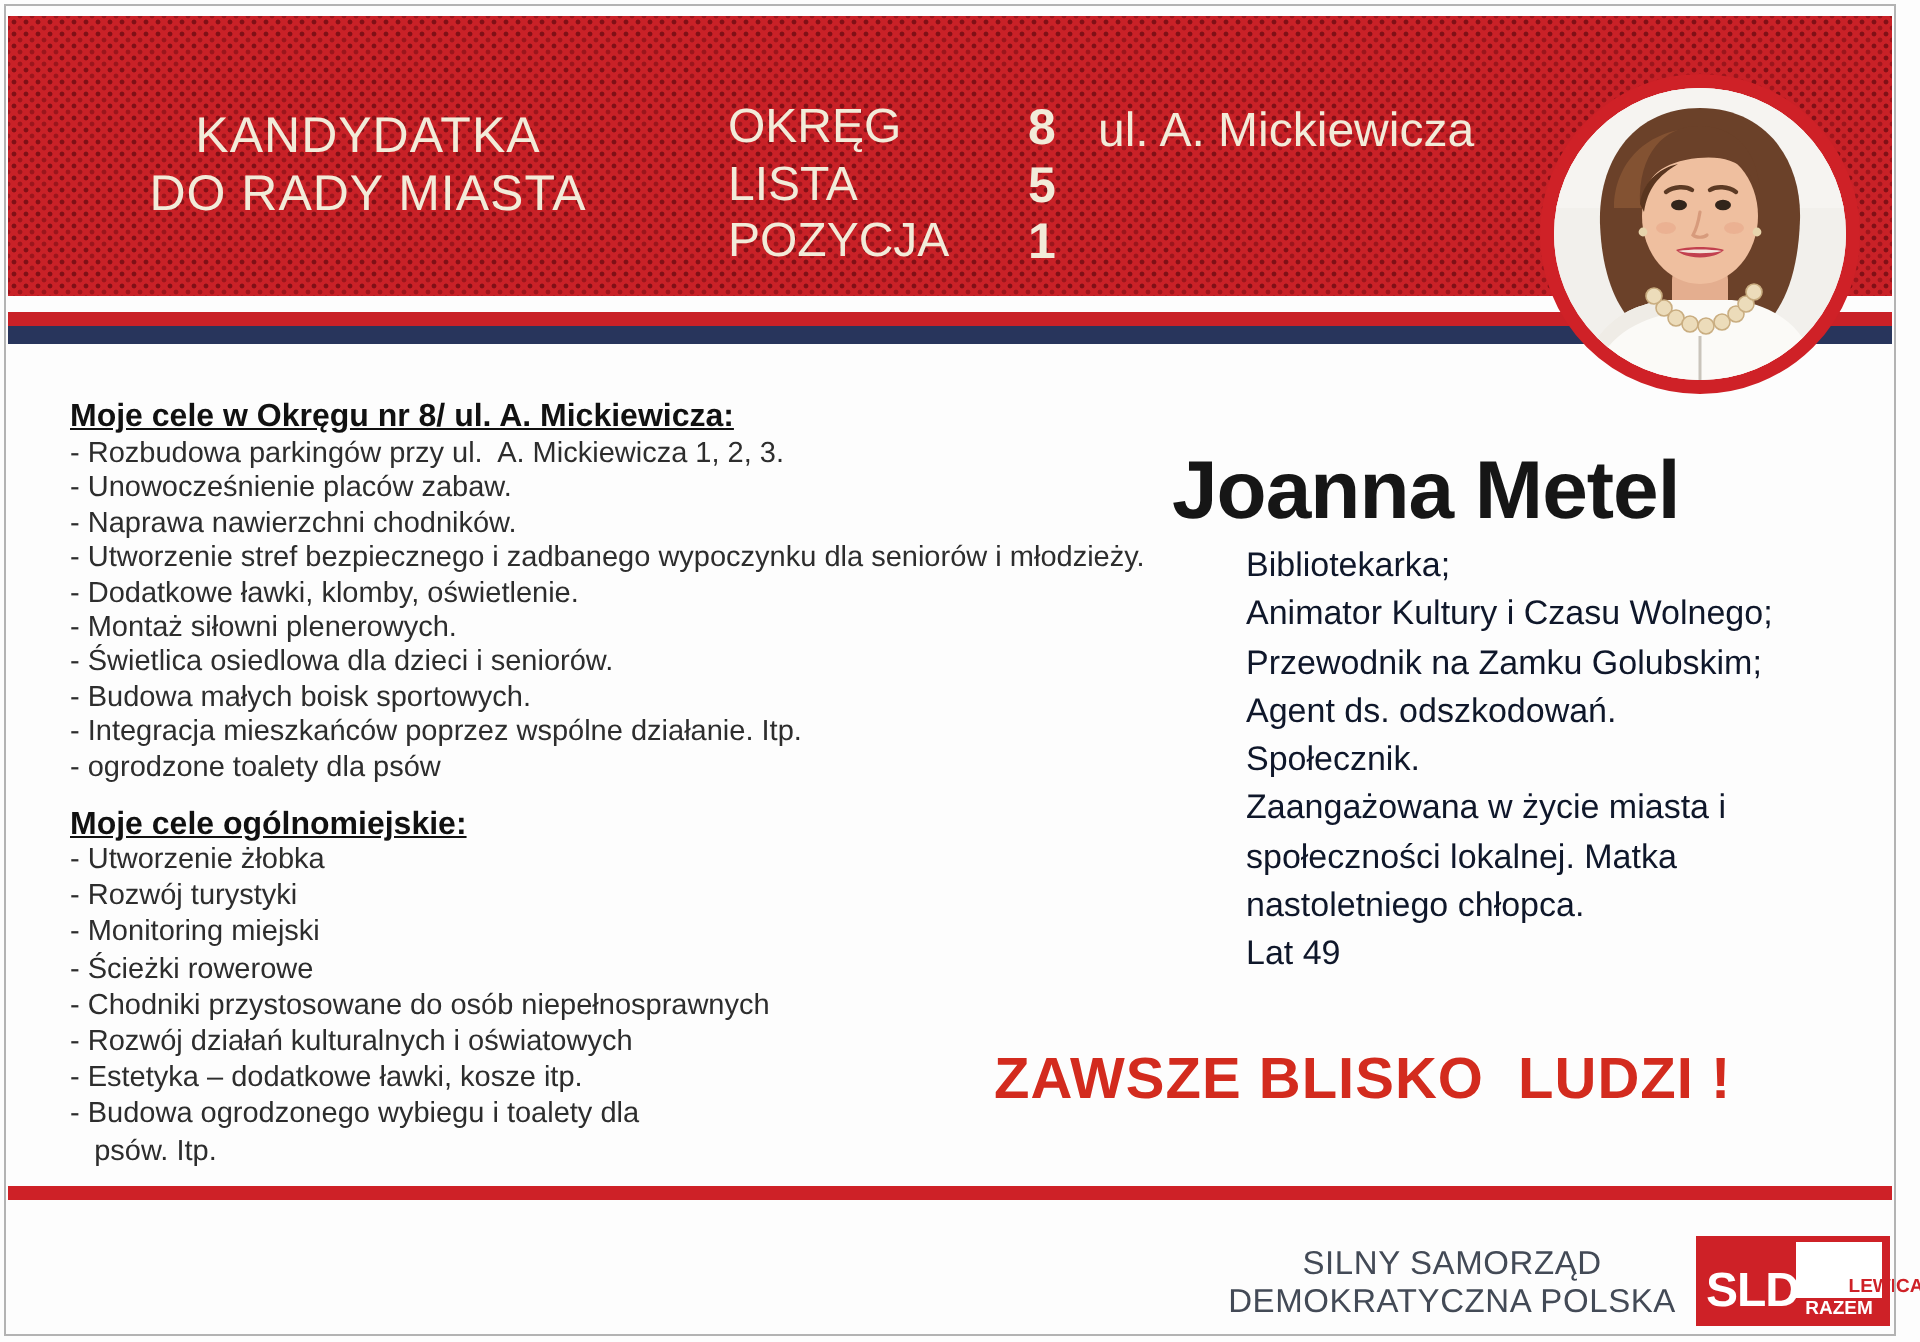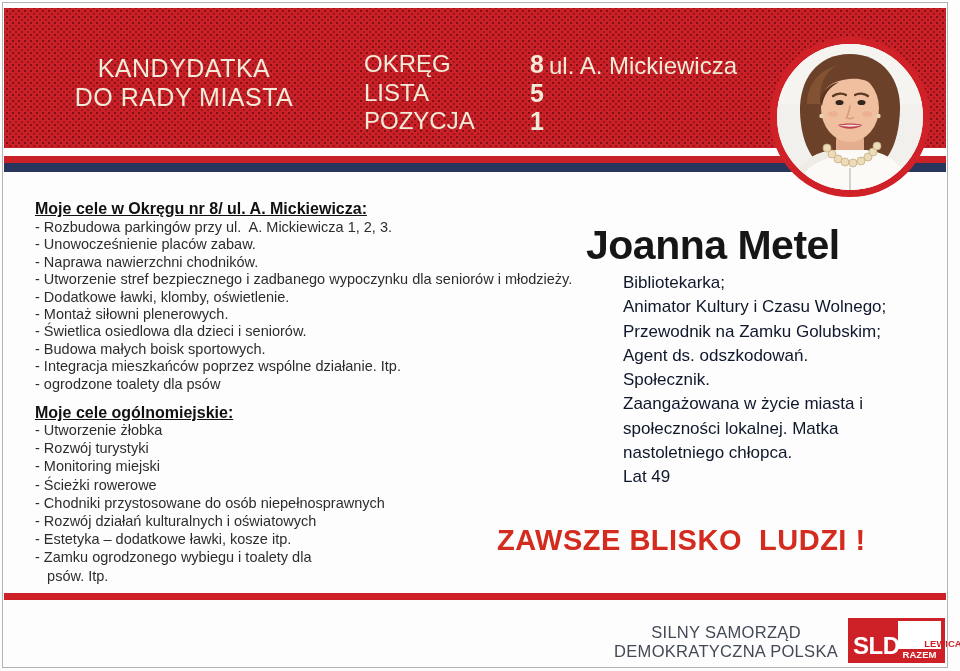--- a/index.html
+++ b/index.html
@@ -28,21 +28,21 @@
   .stripe-navy {
     position:absolute; left:4px; top:163px; width:942px; height:9px; background:#28355c;
   }
   .banner-candidate {
     position:absolute; left:40px; top:46px; width:280px;
     text-align:center; color:#f2ebd9; font-size:25px; line-height:29px; letter-spacing:0.5px;
   }
   .banner-fields {
     position:absolute; left:360px; top:42px; color:#f2ebd9; font-size:24px; line-height:28.5px;
   }
-  .banner-fields .row { display:flex;gap:16px; }
+  .banner-fields .row { display:flex; }
   .banner-fields .lbl { width:150px; }
   .banner-fields .num { font-weight:bold; font-size:25px; }
   .banner-street {
     position:absolute; left:545px; top:44px; color:#f2ebd9; font-size:24px;
   }
   
   .photo {
     position:absolute; left:770px; top:37px; width:160px; height:160px;
     border-radius:50%; border:7px solid #cf2127; background:#f3f1ee; overflow:hidden;
   }
@@ -195,21 +195,21 @@
 
   <div class="goals-heading h-city">Moje cele ogólnomiejskie:</div>
   <div class="goal-list list-city">
     <div>- Utworzenie żłobka</div>
     <div>- Rozwój turystyki</div>
     <div>- Monitoring miejski</div>
     <div>- Ścieżki rowerowe</div>
     <div>- Chodniki przystosowane do osób niepełnosprawnych</div>
     <div>- Rozwój działań kulturalnych i oświatowych</div>
     <div>- Estetyka – dodatkowe ławki, kosze itp.</div>
-    <div>- Zamku ogrodzonego wybiegu i toalety dla</div>
+    <div>- Budowa ogrodzonego wybiegu i toalety dla</div>
     <div>   psów. Itp.</div>
   </div>
 
   <div class="candidate-name">Joanna Metel</div>
   <div class="candidate-bio">
     <div>Bibliotekarka;</div>
     <div>Animator Kultury i Czasu Wolnego;</div>
     <div>Przewodnik na Zamku Golubskim;</div>
     <div>Agent ds. odszkodowań.</div>
     <div>Społecznik.</div>

